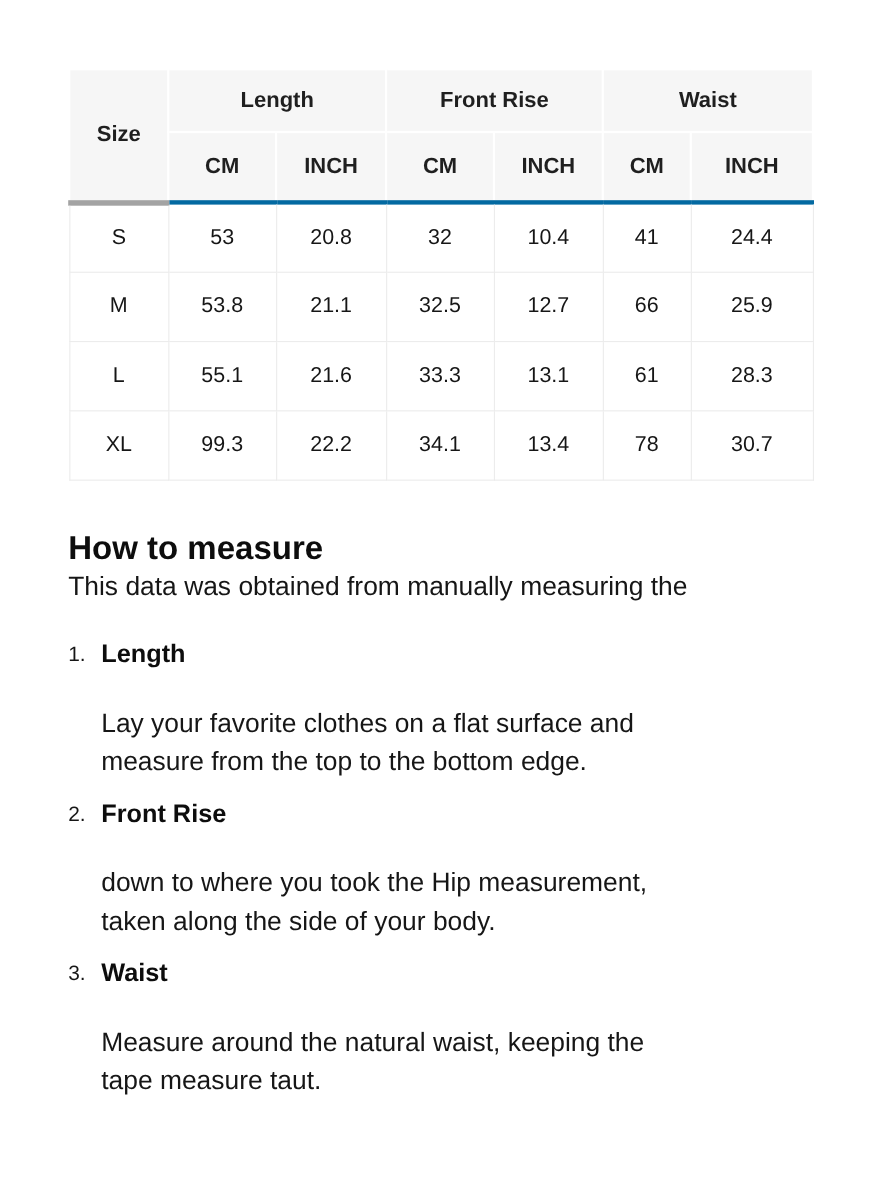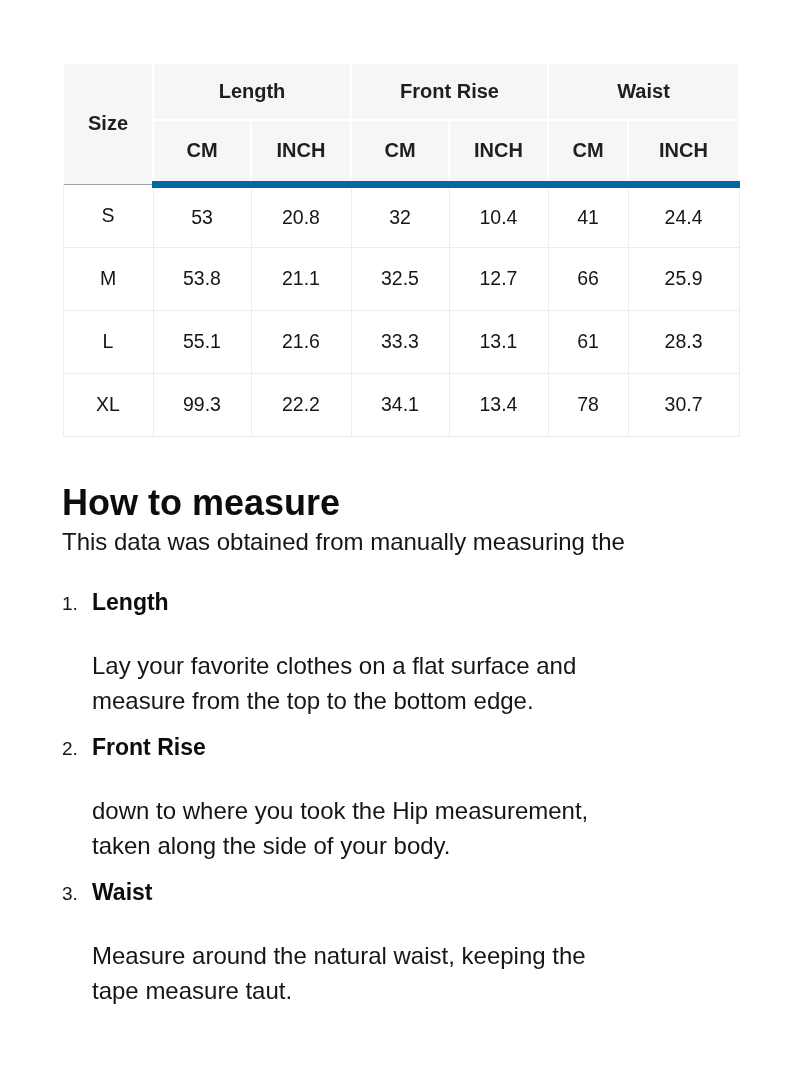--- a/index.html
+++ b/index.html
@@ -19,42 +19,42 @@
     table-layout: fixed;
     text-align: center;
   }
   .size-chart th {
     background: #f6f6f6;
     border: 2px solid #ffffff;
     font-weight: 700;
     font-size: 20px;
     color: #1f1f1f;
   }
-  .size-chart thead th.size-head { border-bottom: 1px solid #a3a3a3; }
-  .size-chart thead tr.sub-row th { border-bottom: 7px solid #0369a1; }
+  .size-chart thead th.size-head { border-bottom: 5px solid #a3a3a3; }
+  .size-chart thead tr.sub-row th { border-bottom: 4px solid #0369a1; }
   .size-chart thead tr.group-row th { height: 57px; }
   .size-chart thead tr.sub-row th { height: 64px; }
   .size-chart tbody td {
     border: 1px solid #ececec;
     height: 63px;
     font-size: 19.5px;
     background: #ffffff;
   }
   col.c-size { width: 90px; }
   col.c-lcm  { width: 98px; }
   col.c-linch{ width: 100px; }
   col.c-fcm  { width: 98px; }
   col.c-finch{ width: 99px; }
   col.c-wcm  { width: 80px; }
   col.c-winch{ width: 111px; }
 
   
   .htm-title {
     margin-top: 45px;
-    font-size: 36px;
+    font-size: 30px;
     font-weight: 700;
     color: #0d0d0d;
   }
   .htm-intro {
     font-size: 24px;
     line-height: 35px;
     color: #161616;
   }
   .steps { margin-top: 29px; }
   .step { display: flex; margin-bottom: 15px; }

